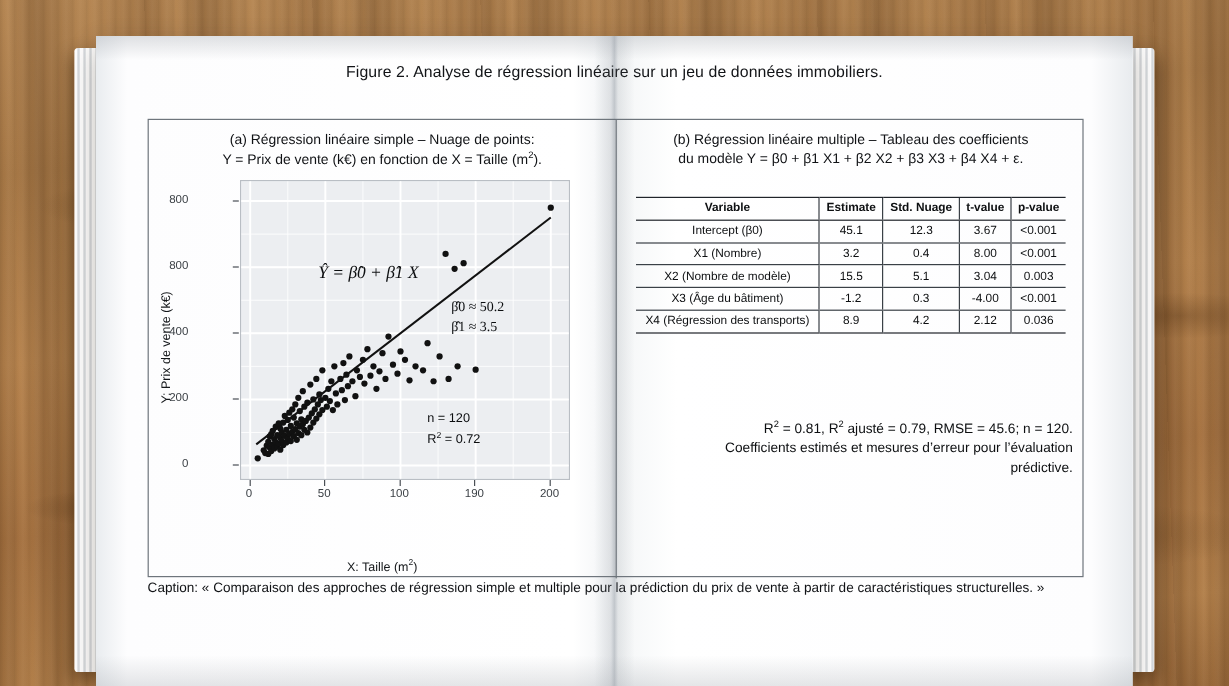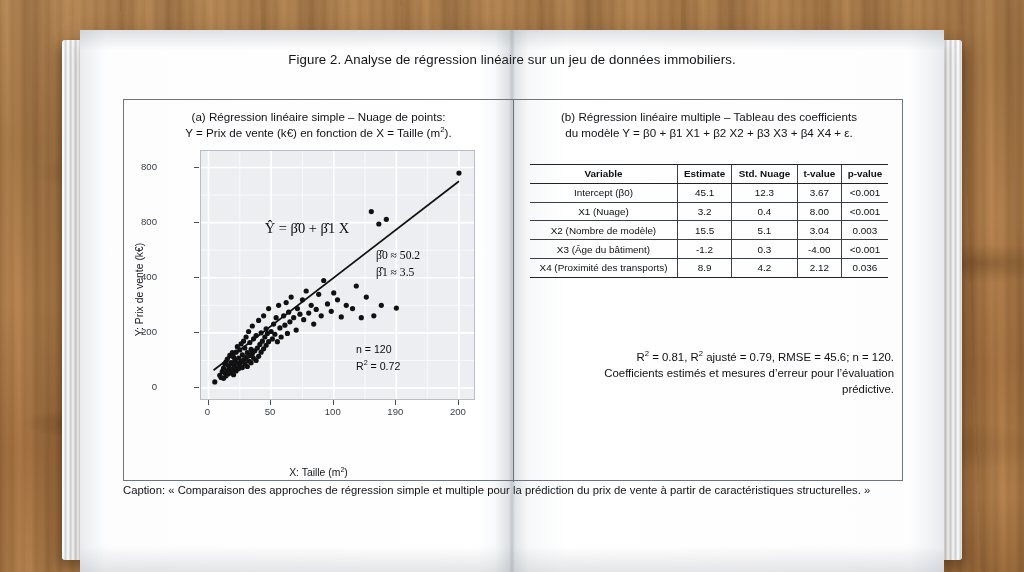--- a/index.html
+++ b/index.html
@@ -95,21 +95,21 @@
   #panelarea{
     position:absolute;left:76px;top:6px;width:275px;height:250px;
     background:#eceef1;border:1px solid #b9bec4;box-sizing:border-box;
   }
   .ytick{position:absolute;right:356px;font-size:9.6px;color:#3c4146;text-align:right;width:40px;}
   .ytickmark{position:absolute;left:70px;width:5px;height:1px;background:#4a4f55;}
   .xtick{position:absolute;top:262px;font-size:9.6px;color:#3c4146;text-align:center;width:36px;}
   .xtickmark{position:absolute;top:256px;width:1px;height:5px;background:#4a4f55;}
   #eqn{
     position:absolute;left:88px;top:76px;width:190px;text-align:center;
-    font-family:"Liberation Serif",serif;font-size:14.5px;color:#0c0e10;
+    font-family:"Liberation Serif",serif;font-size:14.5px;font-style:italic;color:#0c0e10;
   }
   #coefs{
     position:absolute;left:228px;top:104px;font-family:"Liberation Serif",serif;
     font-size:11.6px;color:#0c0e10;line-height:1.45;padding-left:24px;
   }
   #stats{
     position:absolute;left:232px;top:198px;font-size:10.6px;color:#0c0e10;line-height:1.5;
   }
 
   
@@ -364,42 +364,42 @@
               </thead>
               <tbody id="tbody">
                   <tr>
                     <td>Intercept (β0)</td>
                     <td class="vcol sep">45.1</td>
                     <td class="vcol sep">12.3</td>
                     <td class="vcol sep">3.67</td>
                     <td class="vcol sep">&lt;0.001</td>
                   </tr>
                   <tr>
-                    <td>X1 (Nuage)</td>
+                    <td>X1 (Nombre)</td>
                     <td class="vcol sep">3.2</td>
                     <td class="vcol sep">0.4</td>
                     <td class="vcol sep">8.00</td>
                     <td class="vcol sep">&lt;0.001</td>
                   </tr>
                   <tr>
                     <td>X2 (Nombre de modèle)</td>
                     <td class="vcol sep">15.5</td>
                     <td class="vcol sep">5.1</td>
                     <td class="vcol sep">3.04</td>
                     <td class="vcol sep">0.003</td>
                   </tr>
                   <tr>
                     <td>X3 (Âge du bâtiment)</td>
                     <td class="vcol sep">-1.2</td>
                     <td class="vcol sep">0.3</td>
                     <td class="vcol sep">-4.00</td>
                     <td class="vcol sep">&lt;0.001</td>
                   </tr>
                   <tr>
-                    <td>X4 (Proximité des transports)</td>
+                    <td>X4 (Régression des transports)</td>
                     <td class="vcol sep">8.9</td>
                     <td class="vcol sep">4.2</td>
                     <td class="vcol sep">2.12</td>
                     <td class="vcol sep">0.036</td>
                   </tr>
                 </tbody>
             </table>
           </div>
 
           <div id="tnote">

